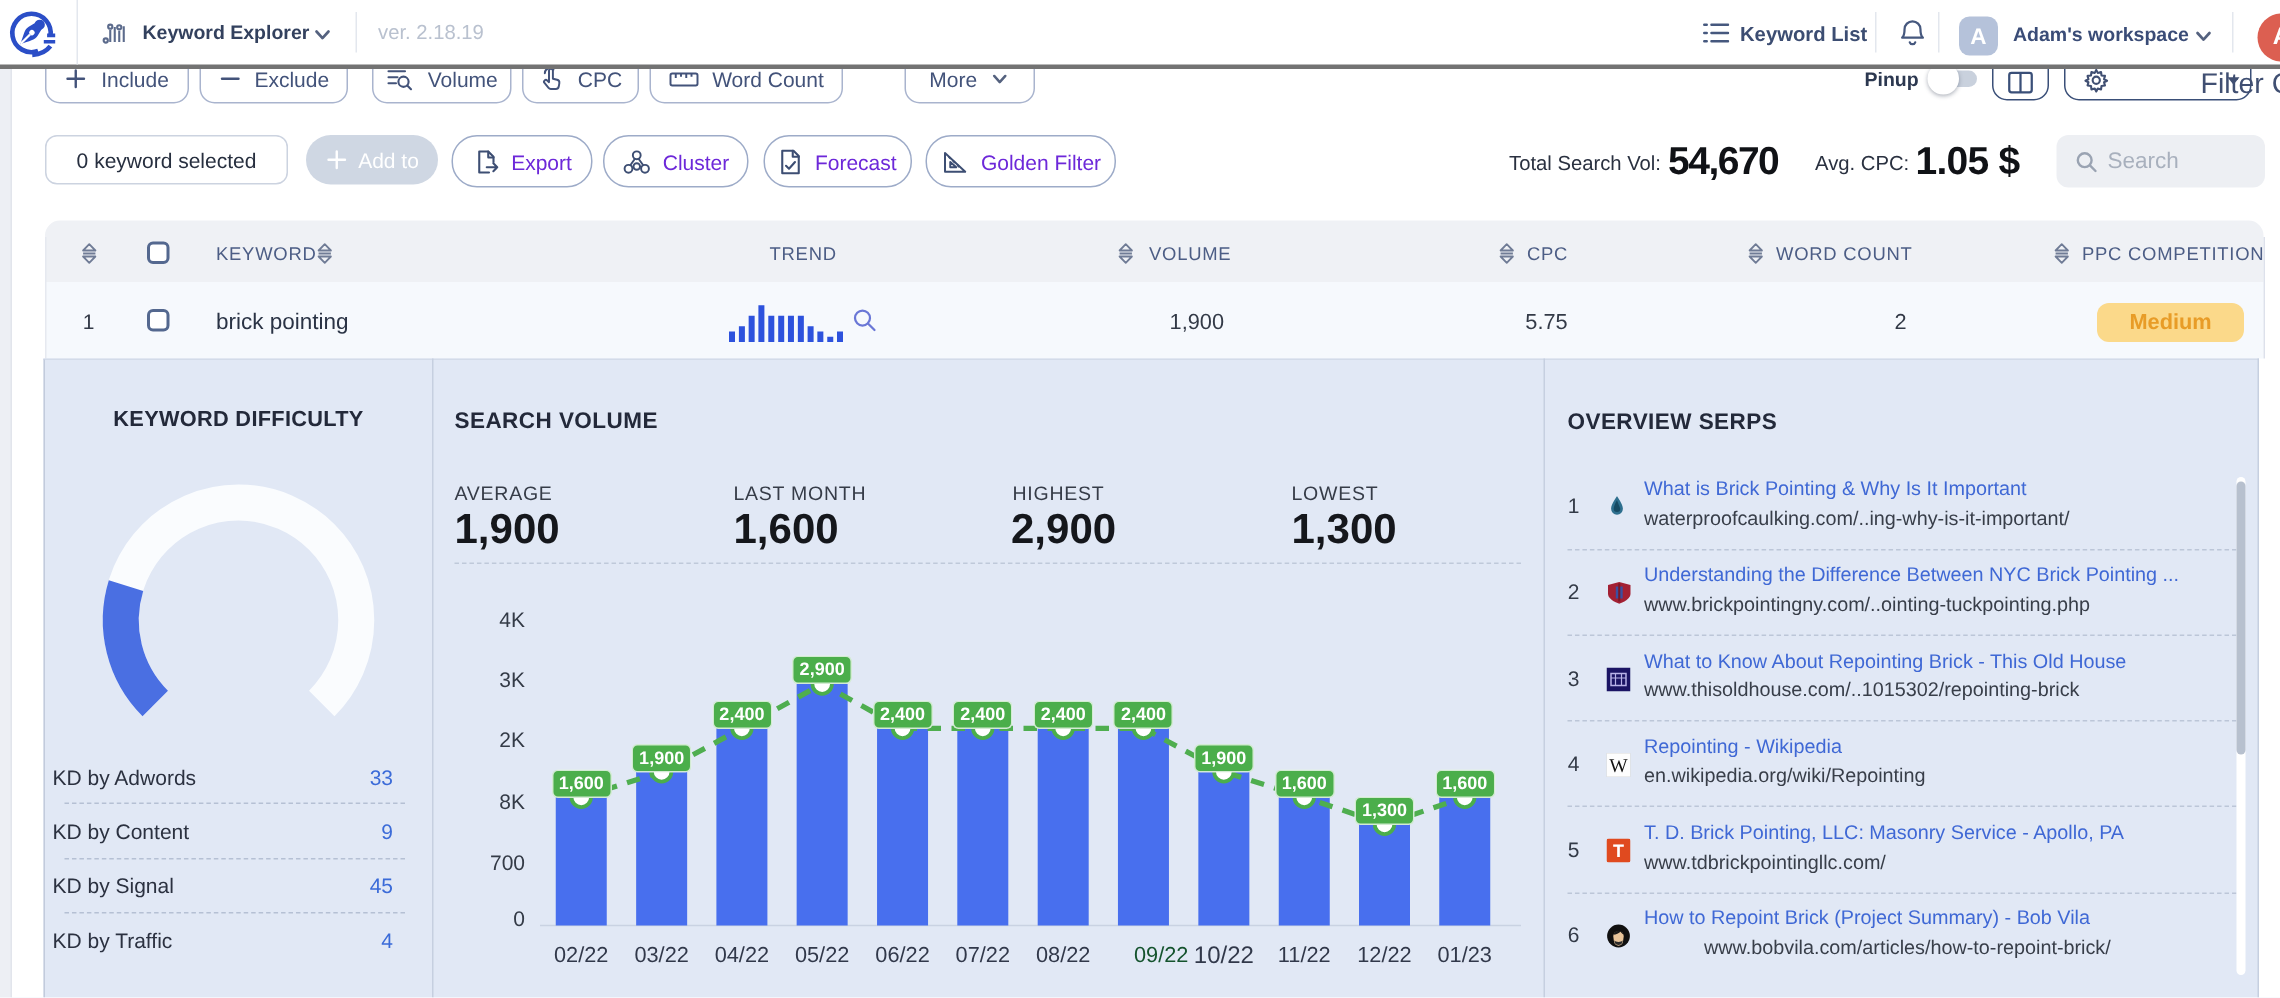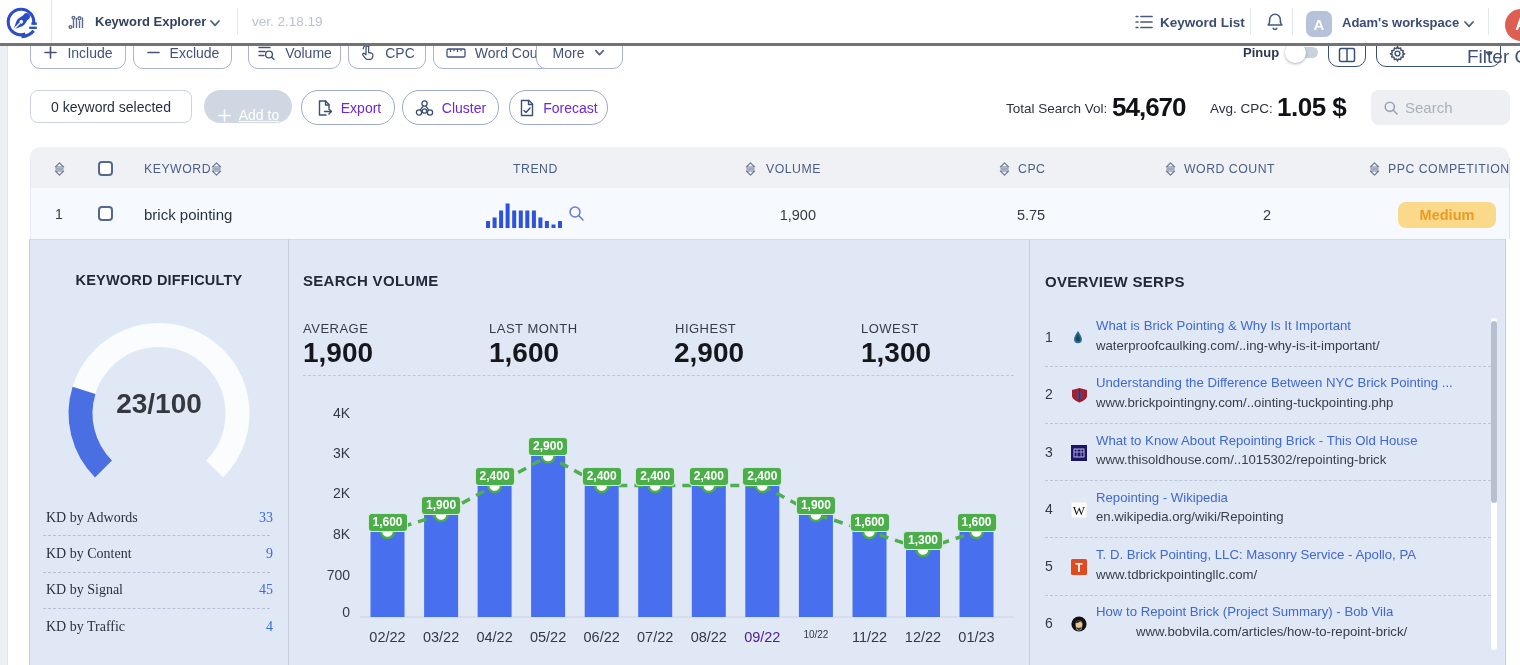--- a/index.html
+++ b/index.html
@@ -4,21 +4,21 @@
 <style>
   html,body{margin:0;padding:0;}
   body{font-family:"Liberation Sans", sans-serif; background:#fff;}
   #page{position:relative;width:1520px;height:665px;overflow:hidden;background:#fff;}
   .abs{position:absolute;}
   .pill{position:absolute;background:#fff;border:1px solid #a9b4ce;border-radius:10px;display:flex;align-items:center;justify-content:center;color:#43537a;font-size:14px;gap:9px;}
   .pill2{position:absolute;background:#fff;border:1px solid #9dabc8;border-radius:17px;display:flex;align-items:center;justify-content:center;color:#6d28d9;font-size:14px;gap:8px;}
   .hsep{position:absolute;width:1px;background:#e3e7ee;top:8px;bottom:8px;}
   svg{display:block;}
   .srow{position:absolute;color:#4c5d85;font-size:12.3px;letter-spacing:0.5px;}
-  .kdrow{position:absolute;left:46px;width:227px;display:flex;justify-content:space-between;align-items:flex-start;color:#2b3140;font-size:14px;font-family:Liberation Serif, serif;}
+  .kdrow{position:absolute;left:35px;width:227px;display:flex;justify-content:space-between;align-items:flex-start;color:#2b3140;font-size:14px;}
   .kdrow b{color:#3b6bd8;font-weight:normal;}
   .kdsep{position:absolute;left:43px;width:227px;border-top:1px dashed #b5c0d4;height:0;}
   .serp-title{color:#3f68d5;font-size:13.2px;white-space:nowrap;}
   .serp-url{color:#383e49;font-size:13.2px;white-space:nowrap;}
   .serpsep{position:absolute;left:1045px;width:446px;border-top:1px dashed #bcc6d8;height:0;}
   .glabel{position:absolute;transform:translateX(-50%);background:#4bae4b;color:#fff;font-weight:bold;font-size:12px;border-radius:4px;padding:1px 4px 2px 4px;line-height:14px;border:1px solid rgba(255,255,255,0.75);}
   .statlab{position:absolute;top:321px;font-size:13px;color:#363c48;letter-spacing:0.5px;}
   .statval{position:absolute;top:337px;font-size:28px;font-weight:bold;color:#15171c;}
 </style>
 </head>
@@ -39,21 +39,21 @@
         <path d="M14.5 13 L17 15.5"></path>
 </svg>Volume</div>
   <div class="pill" style="left:348px;top:36px;width:76px;height:31px;"><svg width="17" height="17" viewBox="0 0 17 17" fill="none" stroke="#43537a" stroke-width="1.3" stroke-linecap="round" stroke-linejoin="round">
 <path d="M7 7.5 V3.2 a1.3 1.3 0 0 1 2.6 0 V8.5 l2.8 0.7 a2 2 0 0 1 1.5 2.2 l-0.4 2.3 a2 2 0 0 1 -2 1.6 H8.2 a2 2 0 0 1 -1.5-0.7 L4 11.3 a1.2 1.2 0 0 1 1.8-1.6 L7 10.8 Z"></path>
 <path d="M4.2 4.8 a3.4 3.4 0 0 1 5.8-2.4"></path>
 </svg>CPC</div>
   <div class="pill" style="left:433px;top:36px;width:127px;height:31px;"><svg width="20" height="14" viewBox="0 0 20 14" fill="none" stroke="#43537a" stroke-width="1.3">
 <rect x="1" y="3" width="18" height="8" rx="1.2"></rect>
         <path d="M4.5 3 v3 M8 3 v2.2 M11.5 3 v3 M15 3 v2.2"></path>
 </svg>Word Count</div>
-  <div class="pill" style="left:536px;top:36px;width:85px;height:31px;">More <svg width="13" height="13" viewBox="0 0 14 14" fill="none" stroke="#55627f" stroke-width="1.8" stroke-linecap="round" stroke-linejoin="round">
+  <div class="pill" style="left:603px;top:36px;width:85px;height:31px;">More <svg width="13" height="13" viewBox="0 0 14 14" fill="none" stroke="#55627f" stroke-width="1.8" stroke-linecap="round" stroke-linejoin="round">
         <path d="M3 5 L7 9.4 L11 5"></path>
       </svg></div>
 
   <div class="abs" style="left:1243px;top:45px;font-size:13px;font-weight:bold;color:#2c3850;">Pinup</div>
   <div class="abs" style="left:1288px;top:47px;width:30px;height:11px;background:#c9d1dd;border-radius:6px;"></div>
   <div class="abs" style="left:1285px;top:42px;width:21px;height:21px;background:#fff;border-radius:50%;box-shadow:0 1px 3px rgba(70,80,100,0.45);"></div>
   <div class="abs" style="left:1328px;top:30px;width:38px;height:37px;border:1px solid #3a4f78;border-radius:10px;background:#fff;box-sizing:border-box;"></div>
   <div class="abs" style="left:1338px;top:47px;">
       <svg width="18" height="16" viewBox="0 0 18 16" fill="none" stroke="#3a4f78" stroke-width="1.5">
 <rect x="1.5" y="1.5" width="15" height="13" rx="1.5"></rect>
@@ -129,40 +129,45 @@
     <div class="abs" style="left:1342px;top:15px;font-size:13px;font-weight:bold;color:#3a4c77;">Adam's workspace</div>
     <div class="abs" style="left:1462px;top:17px;">
         <svg width="14" height="14" viewBox="0 0 14 14" fill="none" stroke="#55627f" stroke-width="1.8" stroke-linecap="round" stroke-linejoin="round">
           <path d="M3 5 L7 9.4 L11 5"></path>
         </svg>
       </div>
     <div class="abs" style="left:1505px;top:9px;width:32px;height:32px;background:#dc5f51;border-radius:50%;color:#fff;font-weight:bold;font-size:16px;display:flex;align-items:center;justify-content:center;">A</div>
   </div>
 
   <div class="abs" style="left:30px;top:90px;width:162px;height:33px;border:1px solid #ccd3e0;border-radius:8px;background:#fff;display:flex;align-items:center;justify-content:center;color:#272f3f;font-size:14px;box-sizing:border-box;">0 keyword selected</div>
-  <div class="abs" style="left:204px;top:90px;width:88px;height:33px;border-radius:17px;background:#cfd7e3;display:flex;align-items:flex-end;justify-content:center;color:#fff;font-size:14px;gap:7px;text-decoration:underline;"><svg width="15" height="15" viewBox="0 0 15 15" stroke="#ffffff" stroke-width="1.6" stroke-linecap="round">
+  <div class="abs" style="left:204px;top:90px;width:88px;height:33px;border-radius:17px;background:#cfd7e3;display:flex;align-items:center;justify-content:center;color:#fff;font-size:14px;gap:7px;"><svg width="15" height="15" viewBox="0 0 15 15" stroke="#ffffff" stroke-width="1.6" stroke-linecap="round">
         <path d="M7.5 2 V13 M2 7.5 H13"></path>
       </svg>Add to</div>
   <div class="pill2" style="left:301px;top:90px;width:92px;height:33px;"><svg width="18" height="18" viewBox="0 0 18 18" fill="none" stroke="#3d4e73" stroke-width="1.4" stroke-linecap="round" stroke-linejoin="round">
 <path d="M11 16 H4.5 V2 h6 l3.5 3.5 V9"></path>
         <path d="M10.5 2 V6 H14"></path>
         <path d="M9.5 12.5 h7 m-2.6 -2.6 l2.6 2.6 l-2.6 2.6"></path>
 </svg>Export</div>
   <div class="pill2" style="left:402px;top:90px;width:95px;height:33px;"><svg width="19" height="18" viewBox="0 0 19 18" fill="none" stroke="#3d4e73" stroke-width="1.3">
 <circle cx="9.5" cy="4.5" r="2.6"></circle>
         <circle cx="4" cy="13.5" r="2.6"></circle>
         <circle cx="15" cy="13.5" r="2.6"></circle>
         <circle cx="9.5" cy="12" r="2.2"></circle>
 <path d="M8.3 6.8 L5.2 11.2 M10.7 6.8 L13.8 11.2"></path>
 </svg>Cluster</div>
   <div class="pill2" style="left:509px;top:90px;width:97px;height:33px;"><svg width="16" height="18" viewBox="0 0 16 18" fill="none" stroke="#3d4e73" stroke-width="1.4" stroke-linecap="round" stroke-linejoin="round">
 <path d="M2.5 16.5 V1.5 h7.5 l3.5 3.5 V16.5 Z"></path>
         <path d="M9.5 1.5 V5.5 H13.5"></path>
         <path d="M5 11.5 l2 2 l4-4.5"></path>
 </svg>Forecast</div>
+  <div class="pill2" style="left:617px;top:90px;width:125px;height:33px;"><svg width="19" height="18" viewBox="0 0 19 18" fill="none" stroke="#3d4e73" stroke-width="1.3" stroke-linejoin="round">
+<path d="M3 15.5 V3 L16.5 15.5 Z"></path>
+        <path d="M6.5 12.5 V9 L10.5 12.5 Z"></path>
+        <path d="M5.5 5.5 l1.4 1.4 M8.3 8.2 l1.4 1.4 M11.2 11 l1.4 1.4"></path>
+</svg>Golden Filter</div>
   <div class="abs" style="left:1006px;top:101px;font-size:13.5px;color:#2a3140;">Total Search Vol:</div>
   <div class="abs" style="left:1112px;top:92px;font-size:26px;font-weight:bold;color:#101216;letter-spacing:-1px;">54,670</div>
   <div class="abs" style="left:1210px;top:101px;font-size:13.5px;color:#2a3140;">Avg. CPC:</div>
   <div class="abs" style="left:1277px;top:92px;font-size:26px;font-weight:bold;color:#101216;letter-spacing:-0.5px;">1.05 $</div>
   <div class="abs" style="left:1371px;top:90px;width:139px;height:35px;border-radius:8px;background:#edeff3;display:flex;align-items:center;color:#a8b0bd;font-size:15px;">
     <span style="margin-left:12px;">
         <svg width="16" height="16" viewBox="0 0 16 16" fill="none" stroke="#9aa3b2" stroke-width="1.6" stroke-linecap="round">
           <circle cx="6.8" cy="6.8" r="4.6"></circle>
           <path d="M10.3 10.3 L14 14"></path>
         </svg>
@@ -258,21 +263,20 @@
   <div class="abs" style="left:29px;top:239px;width:1477px;height:426px;background:#e1e8f5;border-left:1px solid #c2cbdc;border-top:1px solid #d3dbe9;box-sizing:border-box;"></div>
   <div class="abs" style="left:288px;top:239px;width:1px;height:426px;background:#c6cfe0;"></div>
   <div class="abs" style="left:1029px;top:239px;width:1px;height:426px;background:#c6cfe0;"></div>
   <div class="abs" style="left:1505px;top:239px;width:1px;height:426px;background:#c6cfe0;"></div>
 
   <div class="abs" style="left:30px;top:272px;width:258px;text-align:center;font-size:14.5px;font-weight:bold;color:#23293a;letter-spacing:0.2px;">KEYWORD DIFFICULTY</div>
   <svg class="abs" style="left:55px;top:310px;" width="210" height="180" viewBox="0 0 210 180">
       <path d="M 48.5 159.0 A 78.5 78.5 0 1 1 159.5 159.0" fill="none" stroke="#fafcfe" stroke-width="24"></path>
       <path d="M 48.5 159.0 A 78.5 78.5 0 0 1 29.0 80.4" fill="none" stroke="#4a6fe2" stroke-width="24"></path>
     </svg>
-  <div class="abs" style="left:59px;top:388px;width:200px;text-align:center;font-size:28px;font-weight:bold;color:#35393f;">23/100</div>
   <div class="kdrow" style="top:510px;">KD by Adwords<b>33</b></div>
   <div class="kdsep" style="top:535px;"></div>
   <div class="kdrow" style="top:546px;">KD by Content<b>9</b></div>
   <div class="kdsep" style="top:572px;"></div>
   <div class="kdrow" style="top:582px;">KD by Signal<b>45</b></div>
   <div class="kdsep" style="top:608px;"></div>
   <div class="kdrow" style="top:619px;">KD by Traffic<b>4</b></div>
 
   <div class="abs" style="left:303px;top:272px;font-size:15px;font-weight:bold;color:#23293a;letter-spacing:0.3px;">SEARCH VOLUME</div>
   <div class="statlab" style="left:303px;">AVERAGE</div>
@@ -330,22 +334,22 @@
     <div class="abs" style="left:310px;top:526.0px;width:40px;text-align:right;font-size:14px;color:#343b47;">8K</div>
     <div class="abs" style="left:310px;top:566.5px;width:40px;text-align:right;font-size:14px;color:#343b47;">700</div>
     <div class="abs" style="left:310px;top:603.5px;width:40px;text-align:right;font-size:14px;color:#343b47;">0</div>
     <div class="abs" style="left:357.5px;top:629px;width:60px;text-align:center;font-size:14.5px;color:#31384a;">02/22</div>
     <div class="abs" style="left:411.1px;top:629px;width:60px;text-align:center;font-size:14.5px;color:#31384a;">03/22</div>
     <div class="abs" style="left:464.6px;top:629px;width:60px;text-align:center;font-size:14.5px;color:#31384a;">04/22</div>
     <div class="abs" style="left:518.1px;top:629px;width:60px;text-align:center;font-size:14.5px;color:#31384a;">05/22</div>
     <div class="abs" style="left:571.7px;top:629px;width:60px;text-align:center;font-size:14.5px;color:#31384a;">06/22</div>
     <div class="abs" style="left:625.2px;top:629px;width:60px;text-align:center;font-size:14.5px;color:#31384a;">07/22</div>
     <div class="abs" style="left:678.8px;top:629px;width:60px;text-align:center;font-size:14.5px;color:#31384a;">08/22</div>
-    <div class="abs" style="left:732.3px;top:629px;width:60px;text-align:center;font-size:14.5px;color:#4c1d95;">09/22</div>
-    <div class="abs" style="left:785.9px;top:629px;width:60px;text-align:center;font-size:10px;color:#31384a;">10/22</div>
+    <div class="abs" style="left:732.3px;top:629px;width:60px;text-align:right;font-size:14.5px;color:#14532d;">09/22</div>
+    <div class="abs" style="left:785.9px;top:629px;width:60px;text-align:center;font-size:16px;color:#31384a;">10/22</div>
     <div class="abs" style="left:839.5px;top:629px;width:60px;text-align:center;font-size:14.5px;color:#31384a;">11/22</div>
     <div class="abs" style="left:893.0px;top:629px;width:60px;text-align:center;font-size:14.5px;color:#31384a;">12/22</div>
     <div class="abs" style="left:946.5px;top:629px;width:60px;text-align:center;font-size:14.5px;color:#31384a;">01/23</div>
 
   <div class="abs" style="left:1045px;top:273px;font-size:15px;font-weight:bold;color:#23293a;letter-spacing:0.3px;">OVERVIEW SERPS</div>
   <div class="abs" style="left:1040px;top:329.0px;width:18px;text-align:center;font-size:14px;color:#333a47;">1</div>
     <div class="abs" style="left:1071px;top:330.0px;">
       <svg width="14" height="14" viewBox="0 0 16 16">
         <path d="M8 1 C8 1 3.5 7 3.5 10.5 A4.5 4.5 0 0 0 12.5 10.5 C12.5 7 8 1 8 1 Z" fill="#2e6f8e"></path>
         <path d="M8 4 C8 4 5.5 8 5.5 10.5 A2.5 2.5 0 0 0 10.5 10.5 Z" fill="#164a63"></path>

